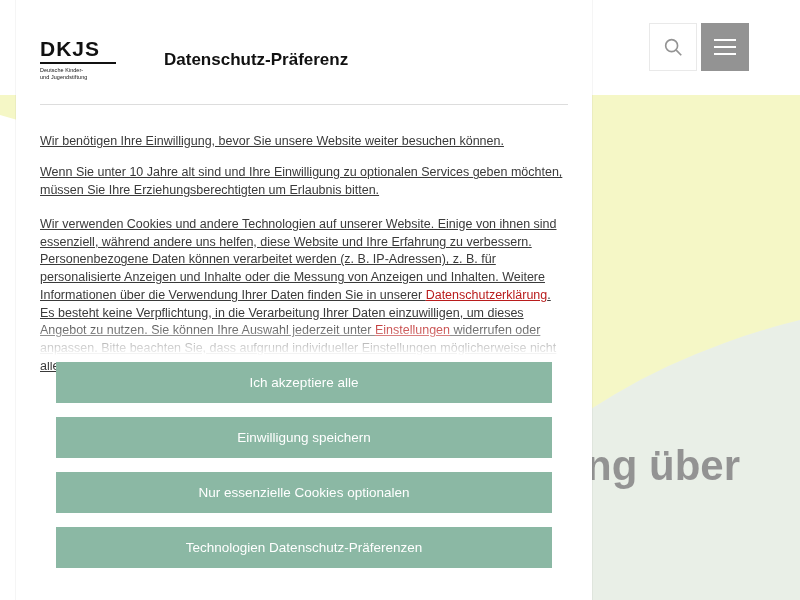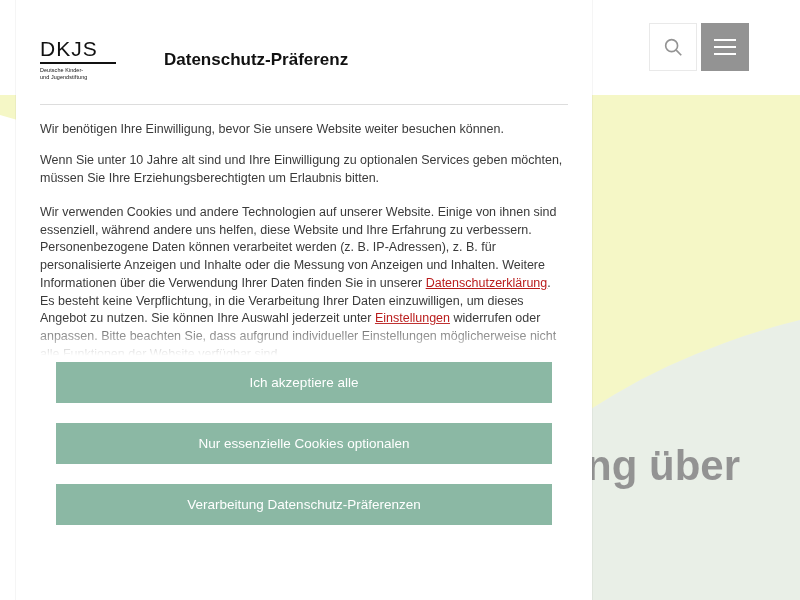--- a/index.html
+++ b/index.html
@@ -58,21 +58,21 @@
     background: #ffffff;
     z-index: 5;
   }
   .logo-wrap {
     position: absolute;
     left: 148px; top: 38px;
     width: 76px;
   }
   .logo-word {
     font-size: 21px;
-    font-weight: normal;
+    font-weight: bold;
     letter-spacing: 1px;
     color: #111;
     line-height: 1;
   }
   .logo-rule {
     height: 2px;
     background: #111;
     margin: 3px 0 3px 0;
   }
   .logo-sub {
@@ -136,40 +136,40 @@
     font-size: 17px;
     font-weight: bold;
     color: #111111;
   }
   .dlg-body {
     padding-top: 16px;
     font-size: 12.5px;
     line-height: 1.42;
     color: #3a3a3a;
   }
-  .dlg-body p { margin: 0 0 14px 0; }
+  .dlg-body p { margin: 12px 0 14px 0; text-decoration: underline; }
   .dlg-body p.tight { margin-bottom: 16px; }
   .dlg-body a {
     color: #b91c1c;
     text-decoration: underline;
   }
   .fade-mask {
     position: absolute;
     left: 0; right: 0;
     top: 320px; height: 42px;
     background: linear-gradient(to bottom, rgba(255,255,255,0) 0%, #ffffff 85%);
     pointer-events: none;
   }
   .btn-stack {
     position: absolute;
     left: 40px; right: 40px;
     top: 362px;
     display: flex;
     flex-direction: column;
-    gap: 20px;
+    gap: 14px;
   }
   .consent-btn {
     display: block;
     width: 100%;
     padding: 13px 10px;
     background: #8bb8a4;
     border: none;
     color: #ffffff;
     font-size: 13.5px;
     font-family: "Liberation Sans", sans-serif;
@@ -226,16 +226,17 @@
   <div class="dlg-body">
     <p>Wir benötigen Ihre Einwilligung, bevor Sie unsere Website weiter besuchen können.</p>
     <p class="tight">Wenn Sie unter 10 Jahre alt sind und Ihre Einwilligung zu optionalen Services geben möchten, müssen Sie Ihre Erziehungsberechtigten um Erlaubnis bitten.</p>
     <p><span>Wir verwenden Cookies und andere Technologien auf unserer Website. Einige von ihnen sind essenziell, während andere uns helfen, diese Website und Ihre Erfahrung zu verbessern. Personenbezogene Daten können verarbeitet werden (z. B. IP-Adressen), z. B. für personalisierte Anzeigen und Inhalte oder die Messung von Anzeigen und Inhalten. Weitere Informationen über die Verwendung Ihrer Daten finden Sie in unserer </span><a href="#">Datenschutzerklärung</a><span>. Es besteht keine Verpflichtung, in die Verarbeitung Ihrer Daten einzuwilligen, um dieses Angebot zu nutzen. Sie können Ihre Auswahl jederzeit unter </span><a href="#">Einstellungen</a><span> widerrufen oder anpassen. Bitte beachten Sie, dass aufgrund individueller Einstellungen möglicherweise nicht alle Funktionen der Website verfügbar sind.</span></p>
   </div>
 
   <div class="fade-mask"></div>
 
   <div class="btn-stack">
     <button class="consent-btn">Ich akzeptiere alle</button>
+    <button class="consent-btn">Einwilligung speichern</button>
     <button class="consent-btn">Nur essenzielle Cookies optionalen</button>
-    <button class="consent-btn">Verarbeitung Datenschutz-Präferenzen</button>
+    <button class="consent-btn">Technologien Datenschutz-Präferenzen</button>
   </div>
 </div>
 
 </body></html>

